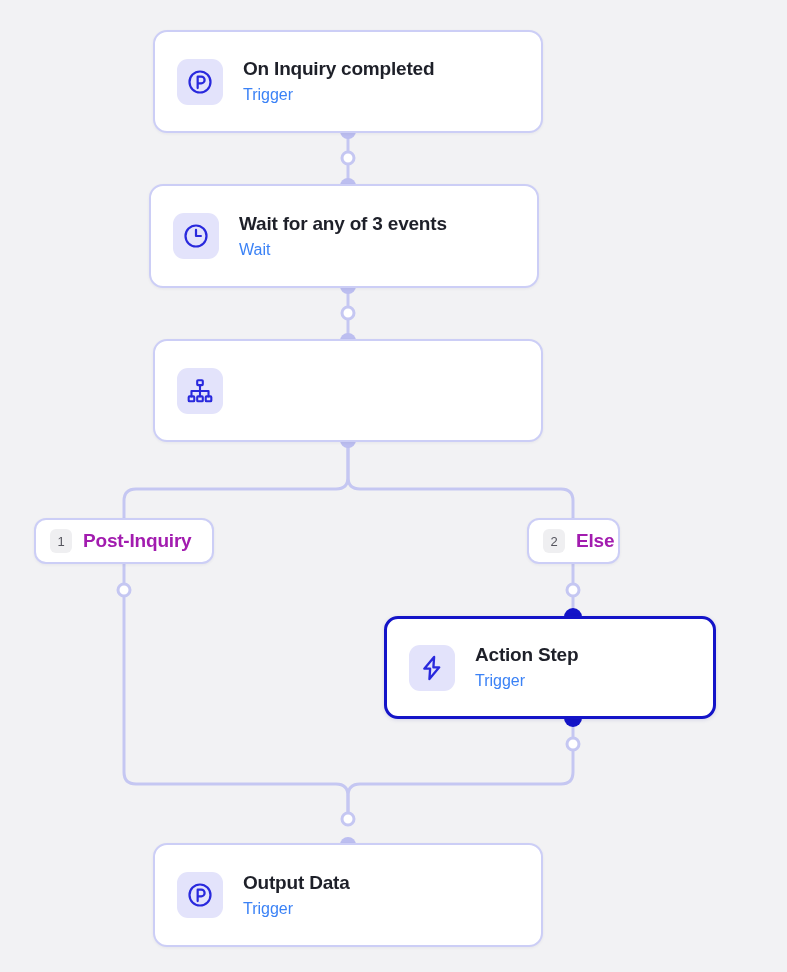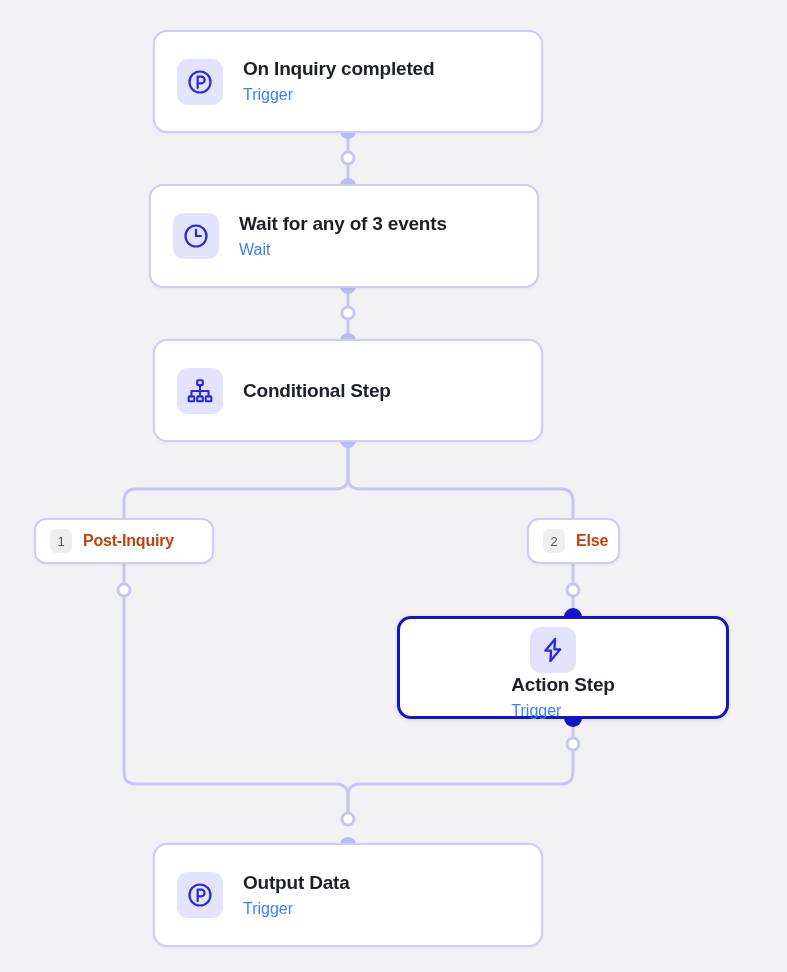--- a/index.html
+++ b/index.html
@@ -46,21 +46,21 @@
   .node {
     position: absolute;
     z-index: 2;
     box-sizing: border-box;
     background: #ffffff;
     border: 2px solid #ccceF6;
     border-radius: 14px;
     box-shadow: 0 1px 3px rgba(40,40,80,0.06);
     display: flex;
     align-items: center;
-    padding: 8px 22px;
+    padding: 0 22px;
   }
   .node.selected {
     border: 3px solid #1414c8;
     box-shadow: 0 1px 4px rgba(20,20,120,0.12);
   }
 
   .node-icon {
     width: 46px;
     height: 46px;
     flex: 0 0 46px;
@@ -117,23 +117,23 @@
     border-radius: 6px;
     background: #efeff1;
     color: #55555e;
     font-size: 13px;
     display: flex;
     align-items: center;
     justify-content: center;
     margin-right: 11px;
   }
   .branch-label {
-    font-size: 16px;
+    font-size: 19px;
     font-weight: bold;
-    color: #c2410c;
+    color: #a21caf;
     letter-spacing: -0.2px;
     white-space: nowrap;
   }
 </style>
 </head>
 <body>
 
 <div id="canvas">
 
   <svg id="wires" viewBox="0 0 787 972" width="787" height="972">
@@ -197,35 +197,34 @@
     <div class="node-icon">
       <svg width="28" height="28" viewBox="0 0 24 24" fill="none" stroke="#2929dd" stroke-width="1.8" stroke-linejoin="round">
         <rect x="9.6" y="2.8" width="4.8" height="4.2" rx="0.7"></rect>
         <rect x="2.3" y="16.6" width="4.8" height="4.2" rx="0.7"></rect>
         <rect x="9.6" y="16.6" width="4.8" height="4.2" rx="0.7"></rect>
         <rect x="16.9" y="16.6" width="4.8" height="4.2" rx="0.7"></rect>
         <path d="M12 7 V12 M4.7 16.6 V12 H19.3 V16.6 M12 12 V16.6" stroke-linecap="round"></path>
       </svg>
     </div>
     <div class="node-text">
-      <div class="node-title">Conditional Step</div>
     </div>
   </div>
 
   <div class="branch" style="left:34px; top:518px; width:180px;">
     <span class="branch-badge">1</span>
     <span class="branch-label">Post-Inquiry</span>
   </div>
 
   <div class="branch" style="left:527px; top:518px; width:93px;">
     <span class="branch-badge">2</span>
     <span class="branch-label">Else</span>
   </div>
 
-  <div class="node selected" style="left:397px; top:616px; width:332px; height:103px;flex-direction:column;">
+  <div class="node selected" style="left:384px; top:616px; width:332px; height:103px;">
     <div class="node-icon">
       <svg width="28" height="28" viewBox="0 0 24 24" fill="none" stroke="#2929dd" stroke-width="2" stroke-linejoin="round" stroke-linecap="round">
         <path d="M13.8 2.6 L5.4 12.6 h5 l-0.6 8.8 8.4 -10 h-5 z"></path>
       </svg>
     </div>
     <div class="node-text">
       <div class="node-title">Action Step</div>
       <div class="node-subtitle">Trigger</div>
     </div>
   </div>

